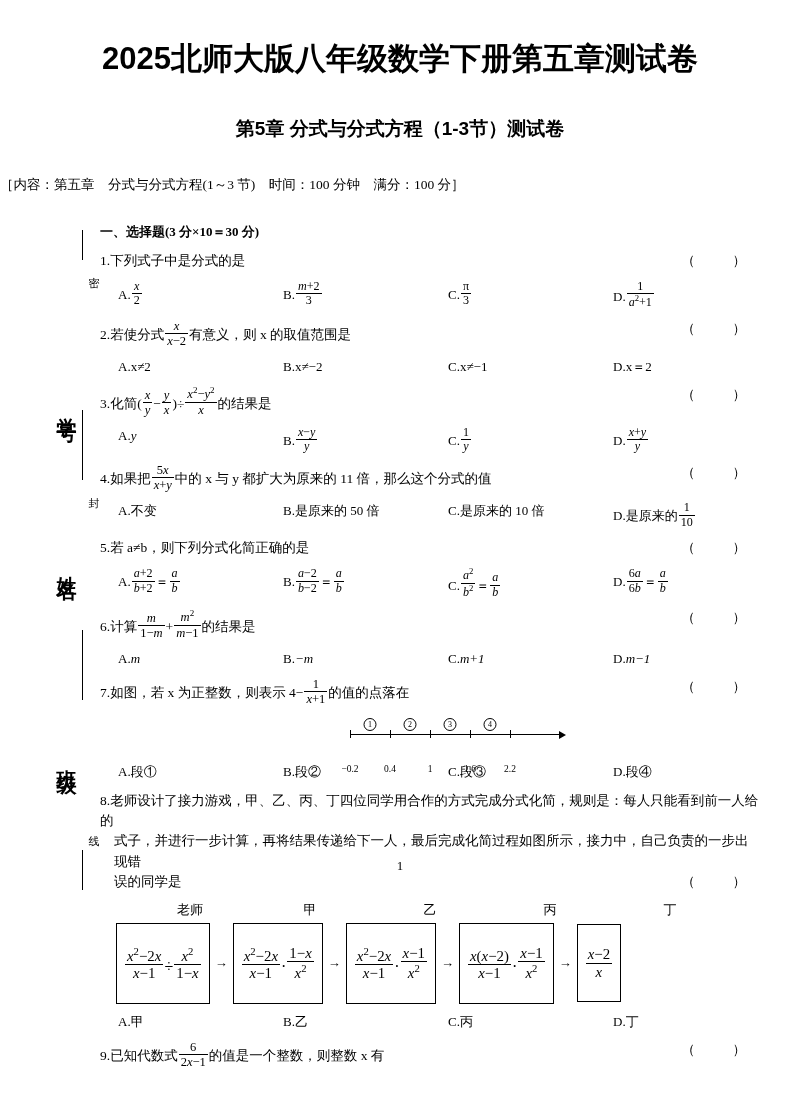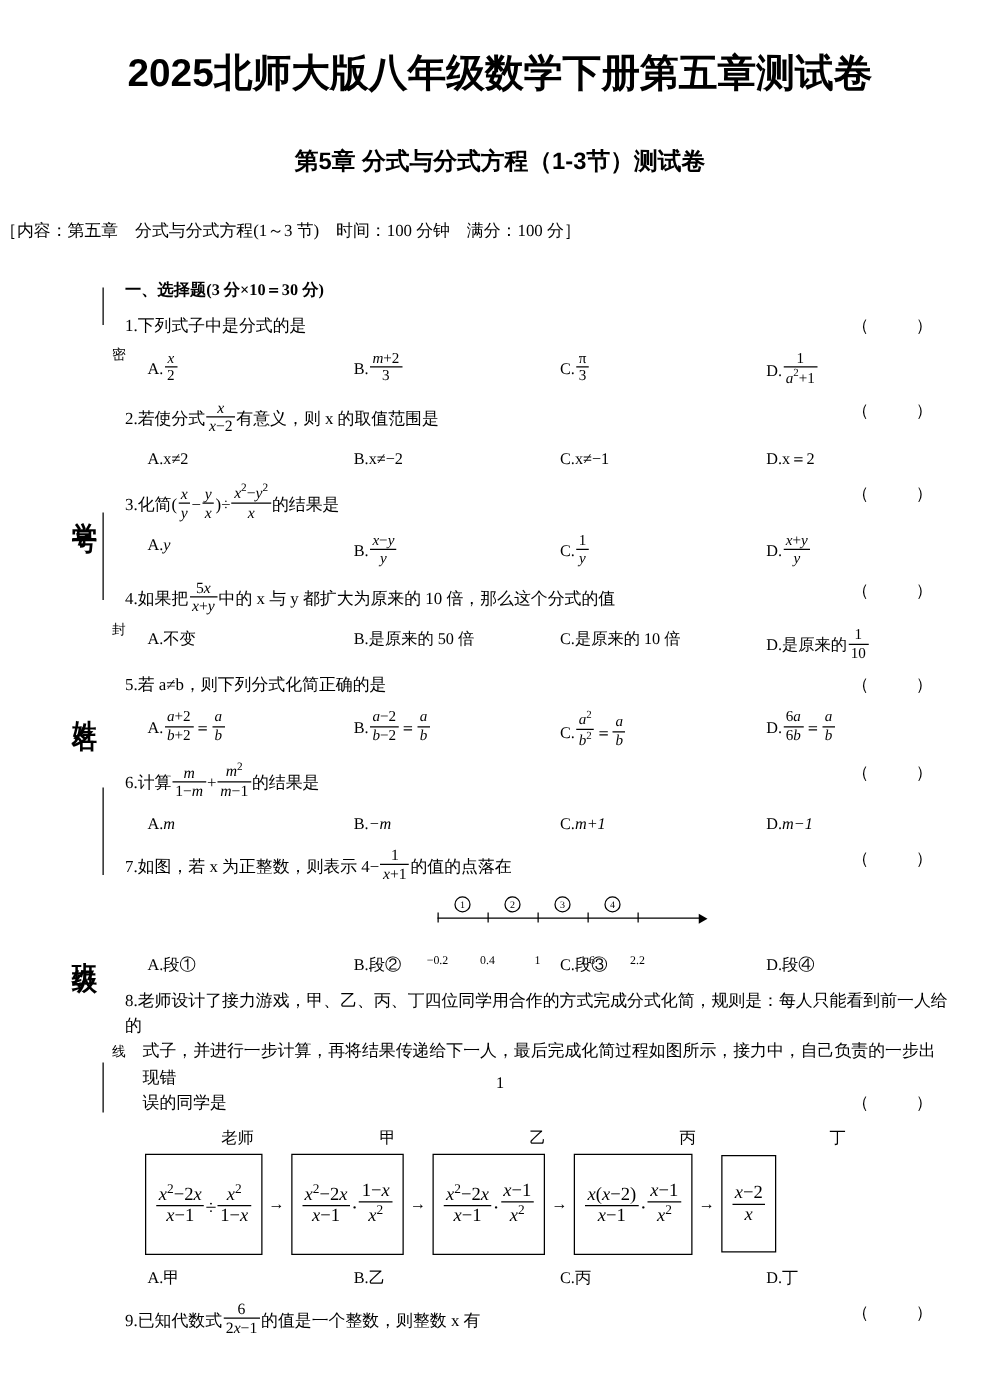--- a/index.html
+++ b/index.html
@@ -280,21 +280,21 @@
       <div class="paren">（　）</div>
       <div class="opts">
         <div>A.<i>y</i></div>
         <div>B.<span class="frac"><span class="num"><i>x</i>−<i>y</i></span><span><i>y</i></span></span></div>
         <div>C.<span class="frac"><span class="num">1</span><span><i>y</i></span></span></div>
         <div>D.<span class="frac"><span class="num"><i>x</i>+<i>y</i></span><span><i>y</i></span></span></div>
       </div>
     </div>
 
     <div class="q">
-      <div class="q-stem"><span>4.</span><span>如果把</span><span class="frac"><span class="num">5<i>x</i></span><span><i>x</i>+<i>y</i></span></span><span>中的 x 与 y 都扩大为原来的 10 倍，那么这个分式的值</span></div>
+      <div class="q-stem"><span>4.</span><span>如果把</span><span class="frac"><span class="num">5<i>x</i></span><span><i>x</i>+<i>y</i></span></span><span>中的 x 与 y 都扩大为原来的 11 倍，那么这个分式的值</span></div>
       <div class="paren">（　）</div>
       <div class="opts">
         <div>A.<span>不变</span></div>
         <div>B.<span>是原来的 50 倍</span></div>
         <div>C.<span>是原来的 10 倍</span></div>
         <div>D.<span>是原来的</span><span class="frac"><span class="num">1</span><span>10</span></span></div>
       </div>
     </div>
 
     <div class="q">

